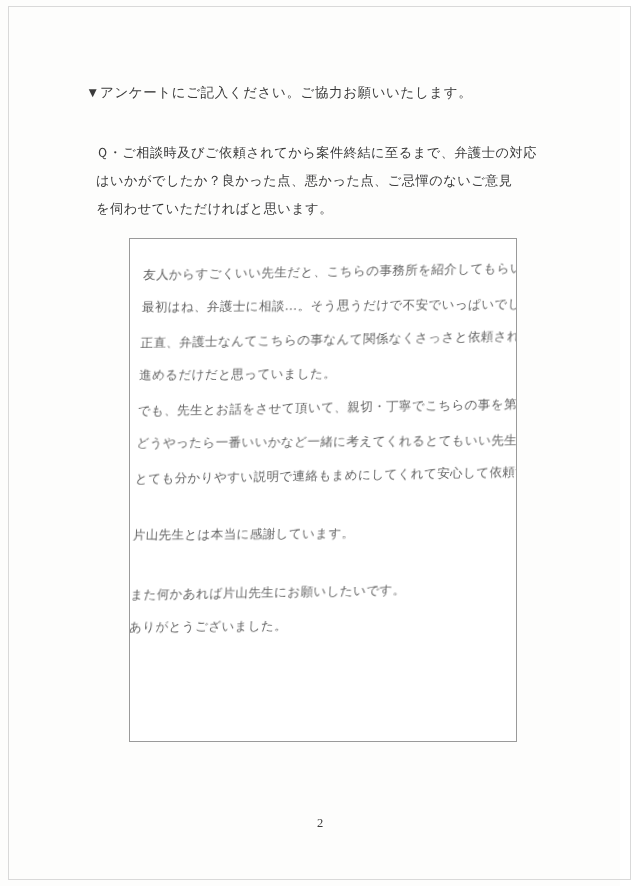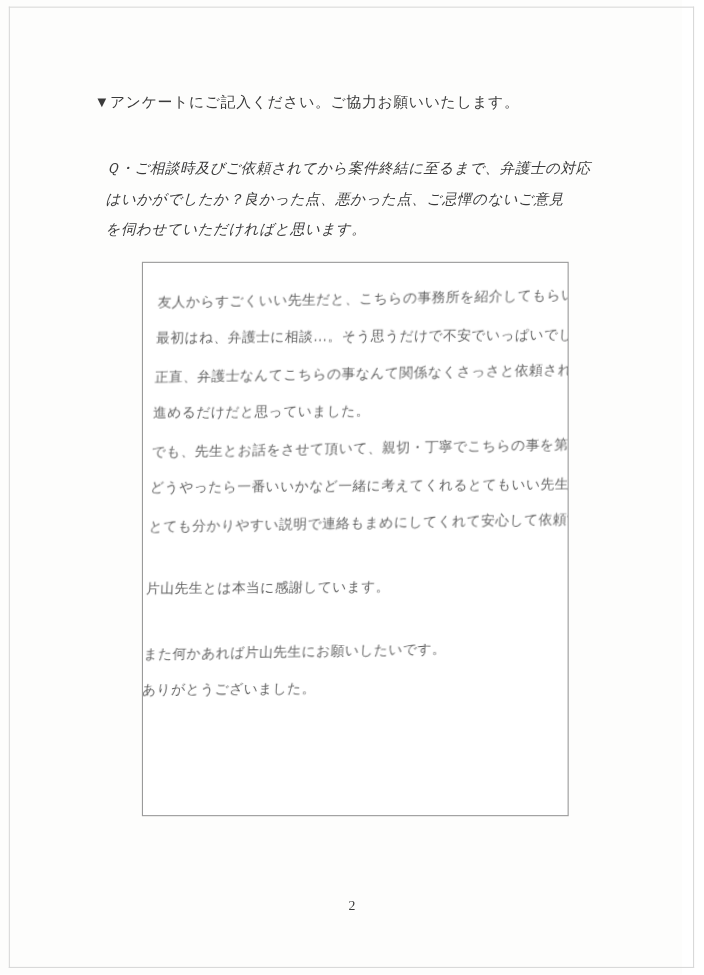--- a/index.html
+++ b/index.html
@@ -54,21 +54,20 @@
 
   .question-block {
     position: absolute;
     left: 96px;
     top: 139px;
     width: 452px;
     font-size: 13.2px;
     line-height: 28px;
     letter-spacing: 0.5px;
     color: #3a3a3a;
-    font-style: italic;
   }
   .question-block .q-line { white-space: nowrap; }
 
   .answer-box {
     position: absolute;
     left: 129px;
     top: 238px;
     width: 388px;
     height: 504px;
     border: 1px solid #9a9a9a;

